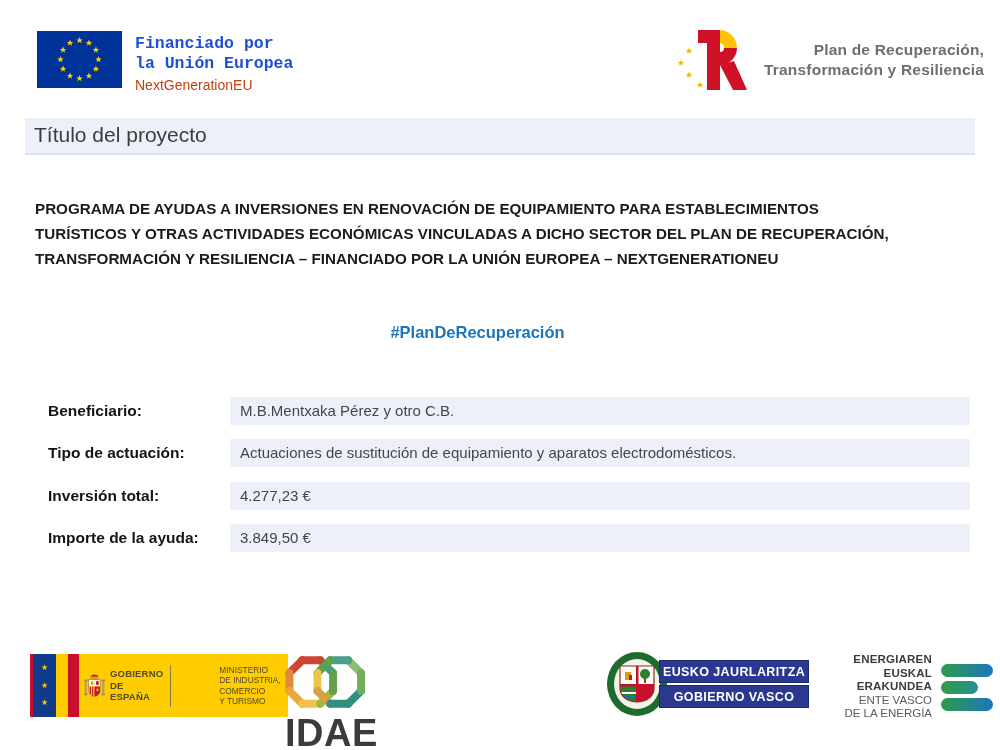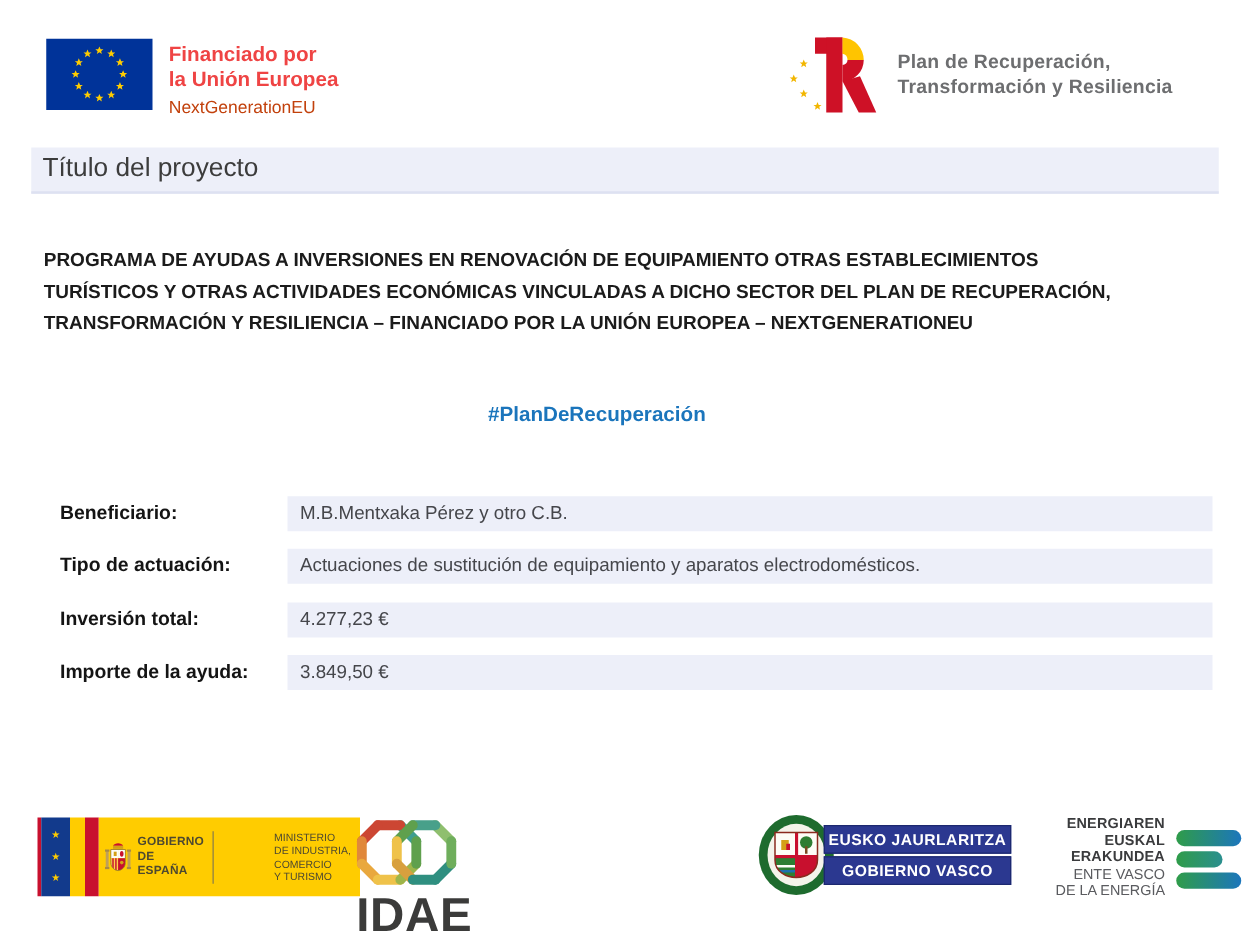--- a/index.html
+++ b/index.html
@@ -4,24 +4,24 @@
 <style>
   * { margin:0; padding:0; box-sizing:border-box; }
   html,body { background:#ffffff; }
   body { font-family:"Liberation Sans", sans-serif; }
   .canvas { position:relative; width:1000px; height:750px; background:#fff; overflow:hidden; }
 
   
   .eu-block { position:absolute; left:37px; top:31px; display:flex; }
   .eu-flag { width:85px; height:57px; background:#003399; flex:0 0 auto; }
   .eu-text { margin-left:13px; padding-top:3px; }
-  .eu-text .l1, .eu-text .l2 { font-weight:bold; color:#ef4444; font-size:16.5px; line-height:20px; }
+  .eu-text .l1, .eu-text .l2 { font-weight:bold; color:#1d4ed8; font-size:16.5px; line-height:20px;font-family:Liberation Mono, monospace; }
   .eu-text .l3 { color:#c2410c; font-size:14px; line-height:18px; margin-top:2px; }
 
-  .prtr-block { position:absolute; left:628px; top:24px; display:flex; align-items:center; }
+  .prtr-block { position:absolute; left:674px; top:24px; display:flex; align-items:center;text-align:right; }
   .prtr-text { margin-left:6px; font-weight:bold; color:#6D6E70; font-size:15.5px; line-height:20px; letter-spacing:.2px; }
 
   
   .title-bar { position:absolute; left:25px; top:118px; width:950px; height:37px;
                background:#EDEFF9; border-bottom:2px solid #DDE1F1;
                font-size:21px; color:#3C3C3C; line-height:34px; padding-left:9px; }
 
   
   .program-title { position:absolute; left:35px; top:196px; width:935px;
                    font-weight:bold; color:#1B1B1B; font-size:15.2px; line-height:25px; }
@@ -122,21 +122,21 @@
     </svg>
     <div class="prtr-text">
       <div>Plan de Recuperación,</div>
       <div>Transformación y Resiliencia</div>
     </div>
   </div>
 
   <div class="title-bar">Título del proyecto</div>
 
   <div class="program-title">
-    <div>PROGRAMA DE AYUDAS A INVERSIONES EN RENOVACIÓN DE EQUIPAMIENTO OTRAS ESTABLECIMIENTOS</div>
+    <div>PROGRAMA DE AYUDAS A INVERSIONES EN RENOVACIÓN DE EQUIPAMIENTO PARA ESTABLECIMIENTOS</div>
     <div>TURÍSTICOS Y OTRAS ACTIVIDADES ECONÓMICAS VINCULADAS A DICHO SECTOR DEL PLAN DE RECUPERACIÓN,</div>
     <div>TRANSFORMACIÓN Y RESILIENCIA – FINANCIADO POR LA UNIÓN EUROPEA – NEXTGENERATIONEU</div>
   </div>
 
   <div class="hashtag">#PlanDeRecuperación</div>
 
   <div class="frow" style="top:397px">
     <div class="flabel">Beneficiario:</div>
     <div class="fvalue">M.B.Mentxaka Pérez y otro C.B.</div>
   </div>

